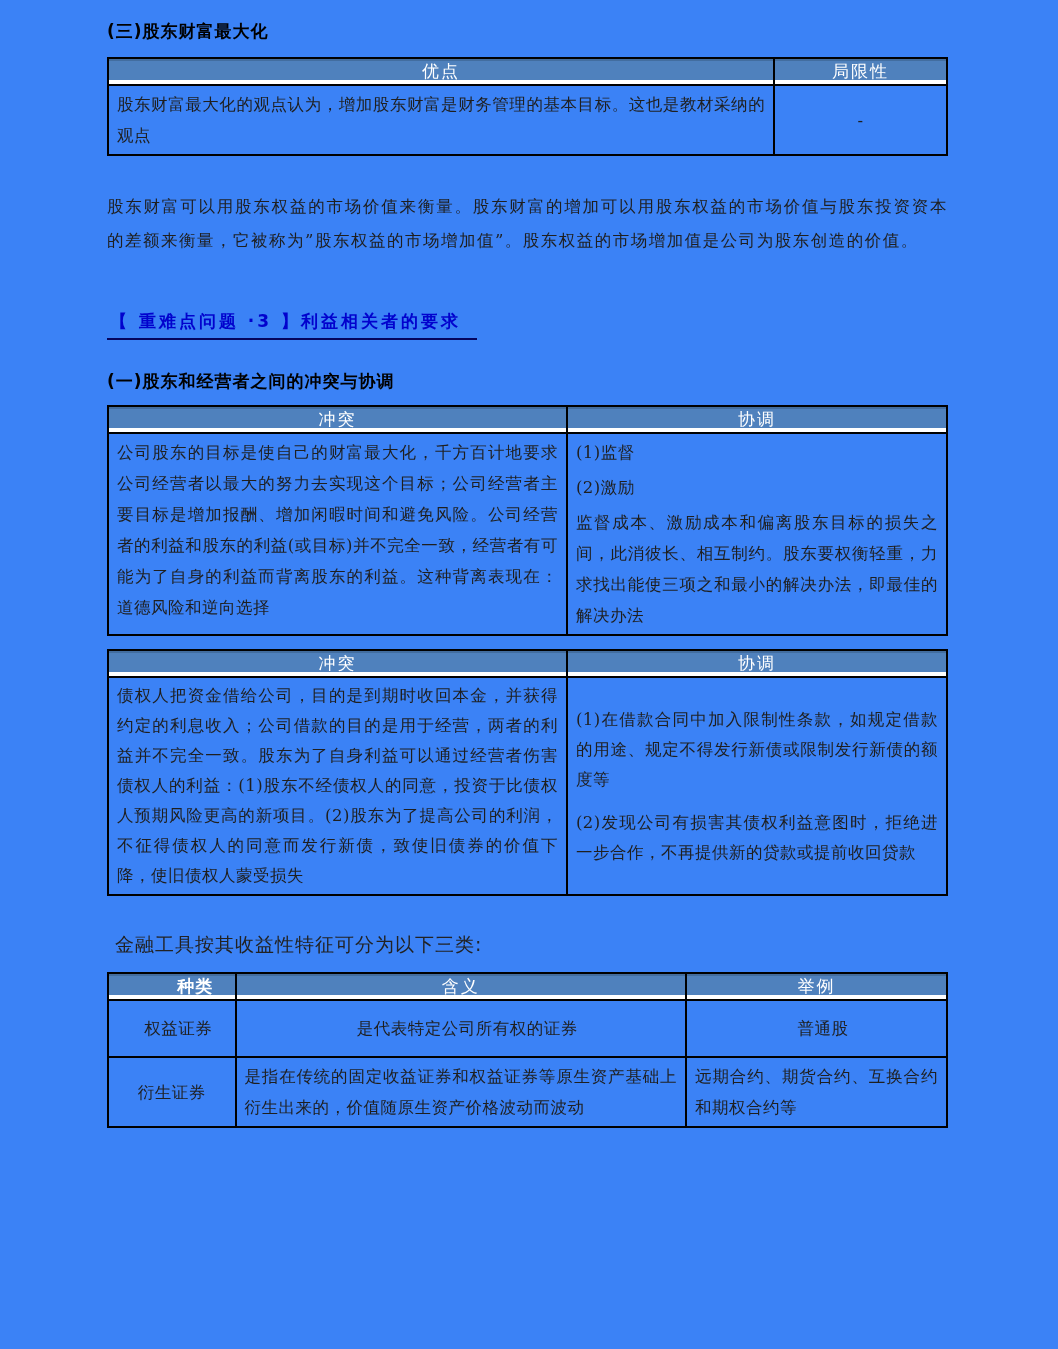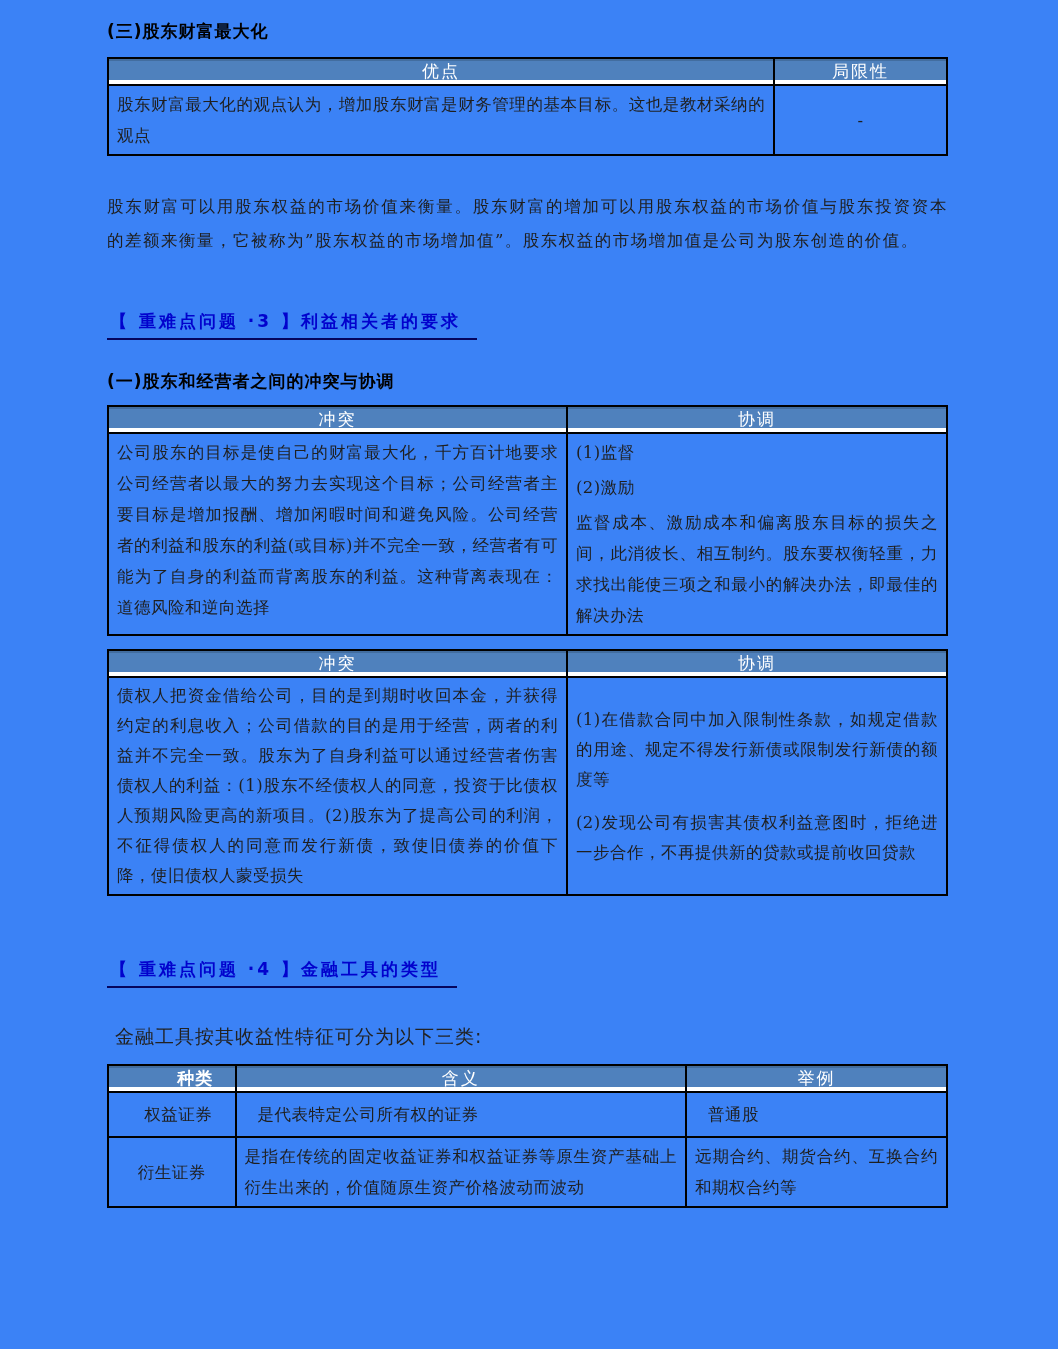--- a/index.html
+++ b/index.html
@@ -27,21 +27,21 @@
     font-family:"DejaVu Sans","Liberation Sans",sans-serif;
     font-weight:bold;
     color:#0202cd;
     font-size:17px;
     letter-spacing:3px;
     border-bottom:2px solid #05055e;
     padding:0 16px 5px 3px;
   }
   
   table { border-collapse:collapse; width:100%; table-layout:fixed; }
-  th, td { border:2px solid #000; box-sizing:border-box; }
+  th, td { border:2px solid #000; box-sizing:border-box;text-align:center; }
   th {
     background:#4f81bd;
     color:#ffffff;
     font-weight:normal;
     font-size:17px;
     height:20px;
     text-align:center; vertical-align:middle;
     letter-spacing:2px;
     box-shadow: inset 0 -4px 0 #ffffff, inset 0 2px 0 #426d9f;
   }
@@ -81,21 +81,21 @@
   .m-blue4    { margin-top:62px; }
   .m-intro    { margin-top:36px; }
   .m-table4   { margin-top:14px; }
   
   .t1-left  { height:65px; }
   .t1-right { vertical-align:middle; text-align:center; }
   .t2 td { line-height:31px; }
   .t3 td { line-height:30px; }
   .t4 td { line-height:31px; vertical-align:middle; }
   .t4 .row1 td { height:73px; }
-  .t4 .row2 td { height:45px;padding-left:21px; }
+  .t4 .row2 td { height:57px;padding-left:21px; }
   .t4 .row3 td { height:64px; }
   b.seg { font-weight:bold; }
 </style>
 </head>
 <body>
 
 <div class="page">
 
   <h2 class="sec-title">(三)股东财富最大化</h2>
 
@@ -165,23 +165,20 @@
       <tr>
         <td class="just">债权人把资金借给公司，目的是到期时收回本金，并获得约定的利息收入；公司借款的目的是用于经营，两者的利益并不完全一致。股东为了自身利益可以通过经营者伤害债权人的利益：(1)股东不经债权人的同意，投资于比债权人预期风险更高的新项目。(2)股东为了提高公司的利润，不征得债权人的同意而发行新债，致使旧债券的价值下降，使旧债权人蒙受损失</td>
         <td class="just v-mid paras-gap">
             <div>(1)在借款合同中加入限制性条款，如规定借款的用途、规定不得发行新债或限制发行新债的额度等</div>
             <div>(2)发现公司有损害其债权利益意图时，拒绝进一步合作，不再提供新的贷款或提前收回贷款</div>
           </td>
       </tr>
     </tbody>
   </table>
 
-  <div class="blue-wrap m-blue4">
-    <span class="blue-head">【 重难点问题 ·4 】金融工具的类型</span>
-  </div>
 
   <p class="intro-para m-intro">金融工具按其收益性特征可分为以下三类:</p>
 
   <table class="m-table4 t4">
     <colgroup>
         <col style="width:15.2%">
         <col style="width:53.7%">
         <col style="width:31.1%">
       </colgroup>
     <thead>

